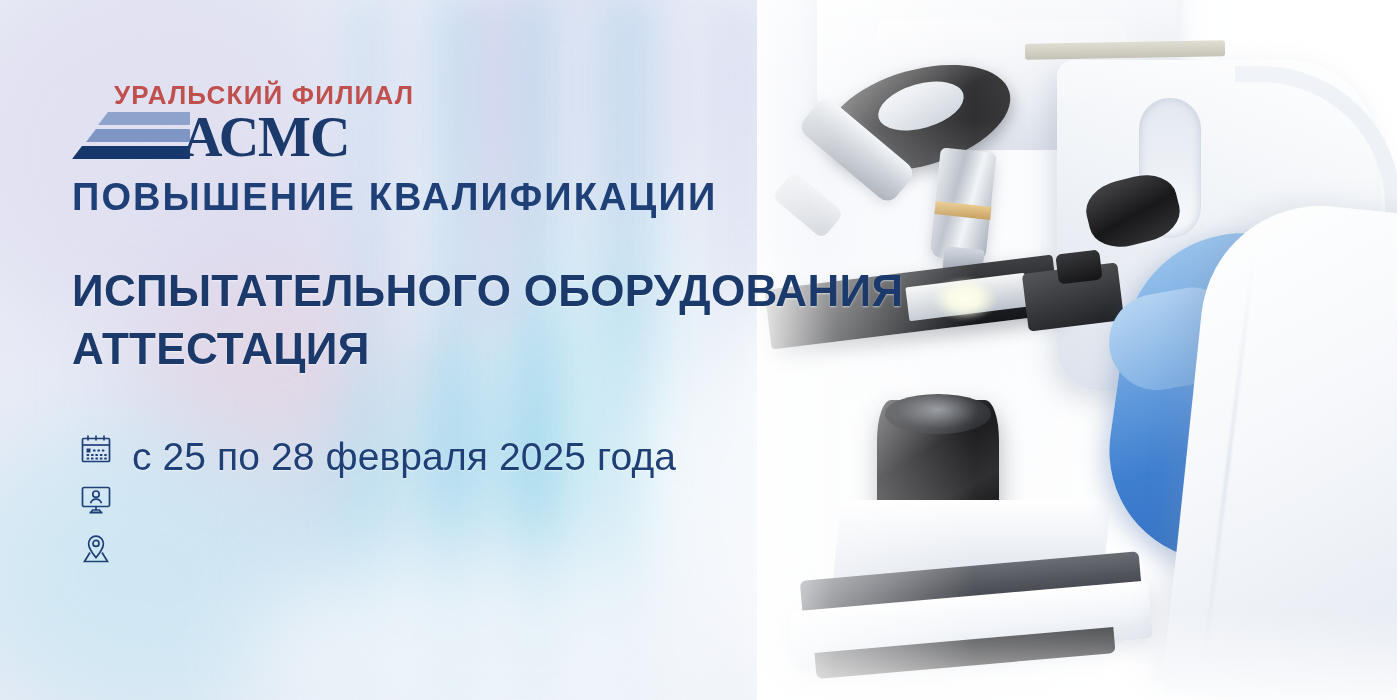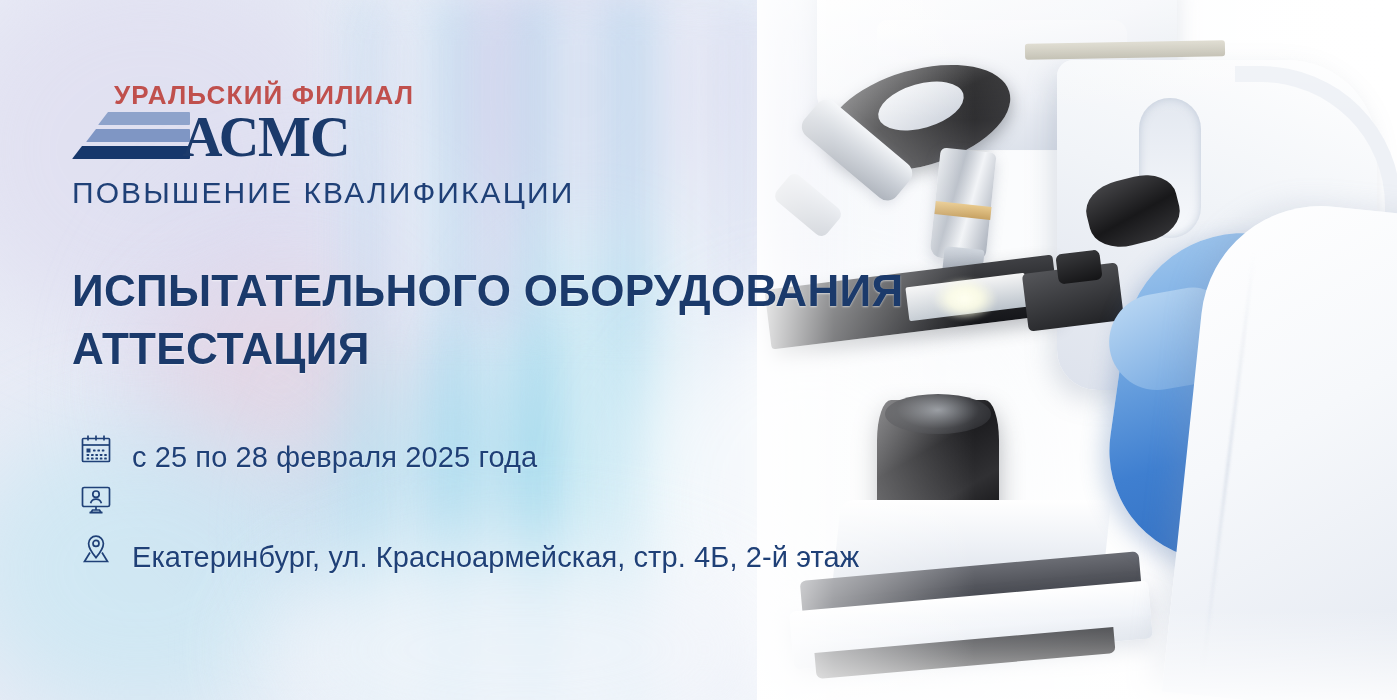--- a/index.html
+++ b/index.html
@@ -392,22 +392,22 @@
     font-size: 56px;
     font-weight: bold;
     letter-spacing: -1px;
     line-height: .92;
     color: #1b3a6b;
     white-space: nowrap;
   }
   .logo-sub {
     position: absolute;
     left: 0; top: 96px;
-    font-size: 30px;
-    font-weight: 400;
+    font-size: 38px;
+    font-weight: 700;
     letter-spacing: 2.1px;
     color: #1f4077;
     white-space: nowrap;
   }
 
   
   .headline {
     position: absolute;
     left: 0; top: 262px;
     color: #1b3a6b;
@@ -433,21 +433,21 @@
   .info-icon {
     width: 44px;
     min-width: 44px;
     height: 44px;
     display: flex;
     align-items: center;
     justify-content: center;
   }
   .info-text {
     margin-left: 14px;
-    font-size: 29px;
+    font-size: 39px;
     color: #1f4077;
     letter-spacing: .1px;
     text-shadow: 0 1px 2px rgba(255,255,255,.5);
     margin-top: 16px;
   }
   .info-link { color: #1f4077; text-decoration: none; }
 </style>
 </head>
 <body>
 
@@ -563,19 +563,18 @@
       </div>
 
       <div class="info-row">
         <span class="info-icon">
           <svg width="34" height="34" viewBox="0 0 34 34" fill="none" stroke="#1f4077" stroke-width="1.7">
             <path d="M17 4.2c-4.1 0-7.4 3.3-7.4 7.4 0 5.4 7.4 14 7.4 14s7.4-8.6 7.4-14c0-4.1-3.3-7.4-7.4-7.4z"></path>
             <circle cx="17" cy="11.4" r="3"></circle>
             <path d="M11 20.5 5.5 29.5h23L23 20.5"></path>
           </svg>
         </span>
-        <span class="info-text">Екатеринбург, ул. Красноармейская, стр. 4Б, 2-й этаж</span>
       </div>
 
 
     </div>
   </div>
 </div>
 
 </body></html>

